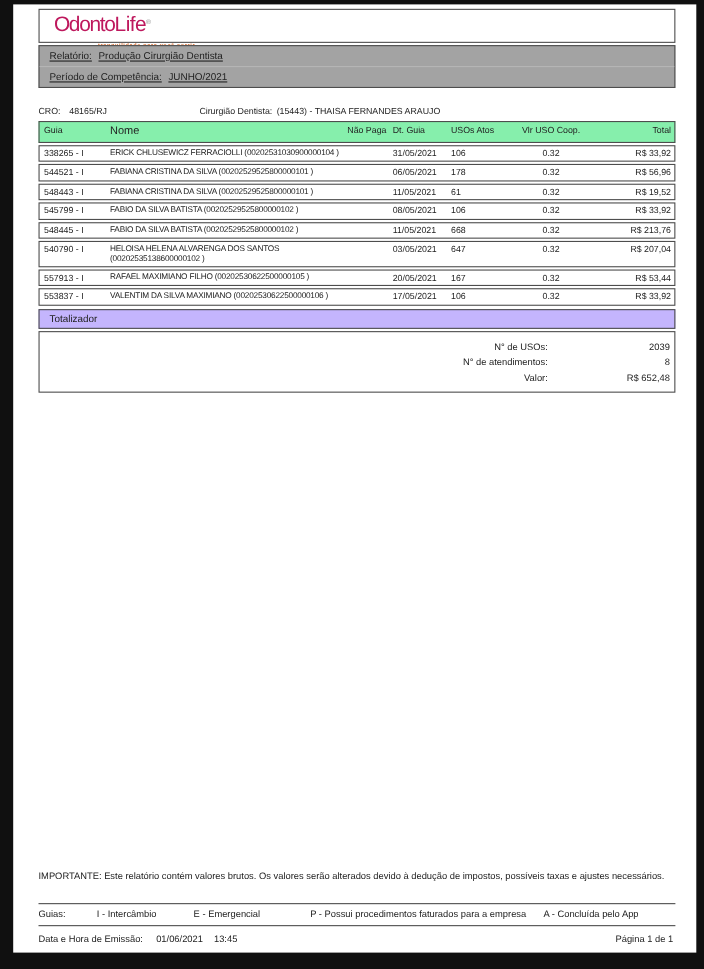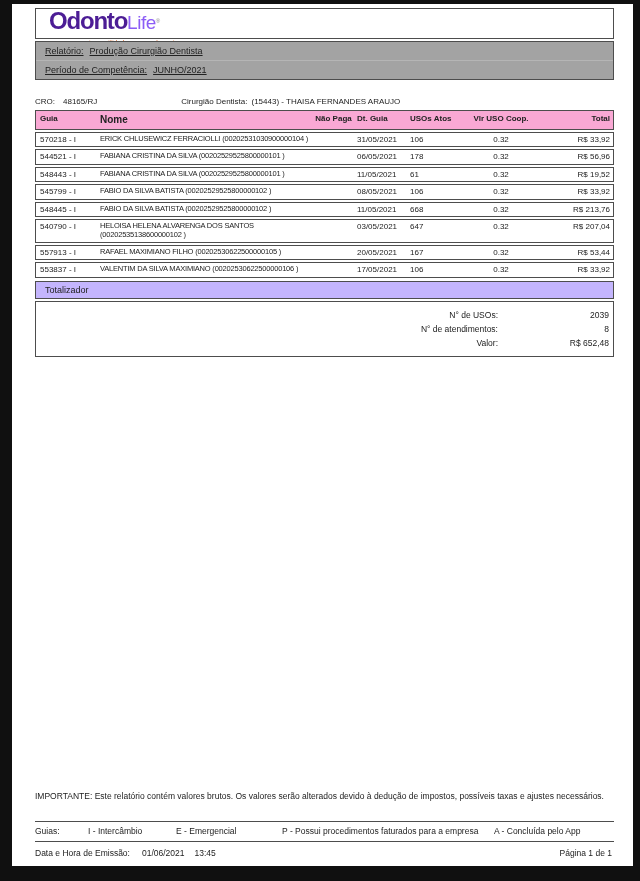--- a/index.html
+++ b/index.html
@@ -20,24 +20,24 @@
   }
   
   .logo-box {
     border:1px solid #4d4d4d;
     height:31px;
     padding:2px 0 0 13px;
     background:#fff;
   }
   .wordmark { line-height:20px; white-space:nowrap; }
   .brand-a {
-    color:#4c1d95; font-weight:bold; font-size:24px; letter-spacing:-1.2px;
+    color:#be185d; font-weight:normal; font-size:19px; letter-spacing:-1.2px;
   }
   .brand-b {
-    color:#8b5cf6; font-weight:400; font-size:19px; letter-spacing:-0.5px;
+    color:#be185d; font-weight:400; font-size:19px; letter-spacing:-0.5px;
   }
   .reg { color:#8c8c8c; font-size:6px; vertical-align:super; }
   .tagline {
     display:block; margin:-2px 0 0 40px;
     color:#d96b2e; font-size:5px; letter-spacing:0.6px; font-weight:bold;
   }
   
   .info-box {
     border:1px solid #4d4d4d;
     background:#a3a3a3;
@@ -59,21 +59,21 @@
   .dentist-group .lbl { margin-right:4px; }
   
   .tbl { margin-top:4px; font-size:8px; }
   .trow {
     display:grid;
     grid-template-columns:62px 215px 41px 54px 58px 72px 1fr;
     border:1px solid #4d4d4d;
     margin-bottom:2px;
     align-items:start;
   }
-  .thead { background:#f9a8d4;font-weight:bold; }
+  .thead { background:#86efac; }
   .thead .c { padding-top:3px; padding-bottom:3px; }
   .c { padding:2px 2px; line-height:1.18; }
   .c.guia { padding-left:4px; }
   .c.nome { font-size:7.5px; letter-spacing:-0.2px; }
   .thead .c.nome { font-size:10px; letter-spacing:0; }
   .c.nao  { text-align:center; }
   .c.dt   { padding-left:3px; }
   .c.usos { text-align:left; padding-right:7px; }
   .c.vlr  { text-align:center; padding-right:4px; }
   .thead .c.vlr { text-align:center; }
@@ -139,21 +139,21 @@
       <div class="c guia">Guia</div>
       <div class="c nome">Nome</div>
       <div class="c nao">Não Paga</div>
       <div class="c dt">Dt. Guia</div>
       <div class="c usos">USOs Atos</div>
       <div class="c vlr">Vlr USO Coop.</div>
       <div class="c tot">Total</div>
     </div>
 
     <div class="trow">
-      <div class="c guia">570218 - I</div>
+      <div class="c guia">338265 - I</div>
       <div class="c nome">ERICK CHLUSEWICZ FERRACIOLLI (00202531030900000104 )</div>
       <div class="c nao"></div>
       <div class="c dt">31/05/2021</div>
       <div class="c usos">106</div>
       <div class="c vlr">0.32</div>
       <div class="c tot">R$ 33,92</div>
     </div>
     <div class="trow">
       <div class="c guia">544521 - I</div>
       <div class="c nome">FABIANA CRISTINA DA SILVA (00202529525800000101 )</div>

